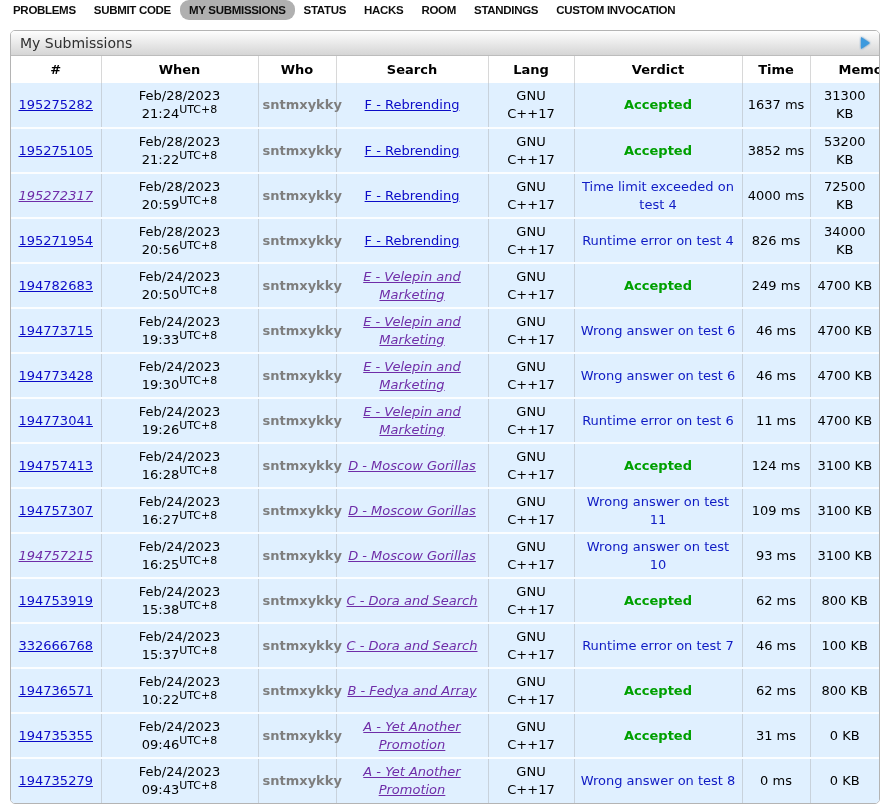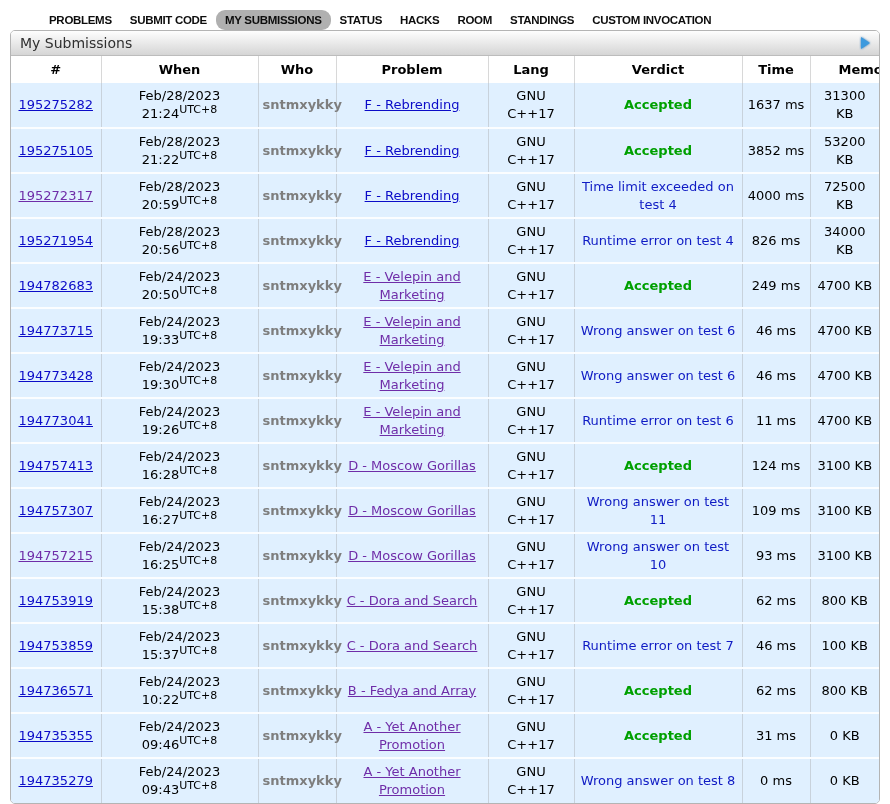--- a/index.html
+++ b/index.html
@@ -14,24 +14,23 @@
   html, body {
     margin: 0; padding: 0;
     width: 890px; height: 804px;
     background: #ffffff;
     font-family: "DejaVu Sans", sans-serif;
     overflow: hidden;
   }
   
   .topnav {
     display: flex;
-    align-items: flex-end;
+    align-items: flex-start;
     height: 30px;
     padding-left: 4px;
-    margin-left: 36px;
   }
   .nav-item {
     font-family: "Liberation Sans", sans-serif;
     font-weight: bold;
     font-size: 11.5px;
     letter-spacing: -0.3px;
     color: #0d0d0d;
     text-decoration: none;
     padding: 4px 9px;
     border-radius: 9px;
@@ -93,21 +92,21 @@
     color: #000;
     line-height: 18px;
   }
   tbody td:last-child { border-right: none; }
   tbody tr + tr td { border-top: 2px solid #fbfdff; }
   a.lnk {
     color: var(--link-blue);
     text-decoration: underline;
     cursor: pointer;
   }
-  a.lnk.visited { color: var(--link-visited); }
+  a.lnk.visited { color: var(--link-visited); font-style: italic; }
   .who-name {
     color: var(--who-gray);
     font-weight: bold;
     cursor: pointer;
   }
   .when-time sup {
     font-size: 11px;
     line-height: 0;
   }
   .verdict-span.rejected { color: var(--verdict-blue); cursor: pointer; }
@@ -143,21 +142,21 @@
         <col style="width:86px">
         <col style="width:168px">
       <col style="width:68px">
         <col style="width:69px">
     </colgroup>
     <thead>
       <tr>
         <th>#</th>
         <th>When</th>
         <th>Who</th>
-        <th>Problem</th>
+        <th>Search</th>
         <th>Lang</th>
         <th>Verdict</th>
         <th>Time</th>
         <th>Memory</th>
       </tr>
     </thead>
     <tbody>
   <tr>
     <td><a class="lnk">195275282</a></td>
     <td>
@@ -320,21 +319,21 @@
     </td>
     <td><span class="who-name">sntmxykky</span></td>
     <td><a class="lnk visited">C - Dora and Search</a></td>
     <td class="lang-cell">GNU C++17</td>
     <td><span class="verdict-span accepted">Accepted</span></td>
     <td>62 ms</td>
     <td>800 KB</td>
   </tr>
 
   <tr>
-    <td><a class="lnk">194753859</a></td>
+    <td><a class="lnk">332666768</a></td>
     <td>
       <div class="when-date">Feb/24/2023</div>
       <div class="when-time"><span class="t">15:37</span><sup class="tz">UTC+8</sup></div>
     </td>
     <td><span class="who-name">sntmxykky</span></td>
     <td><a class="lnk visited">C - Dora and Search</a></td>
     <td class="lang-cell">GNU C++17</td>
     <td><span class="verdict-span rejected">Runtime error on test 7</span></td>
     <td>46 ms</td>
     <td>100 KB</td>

